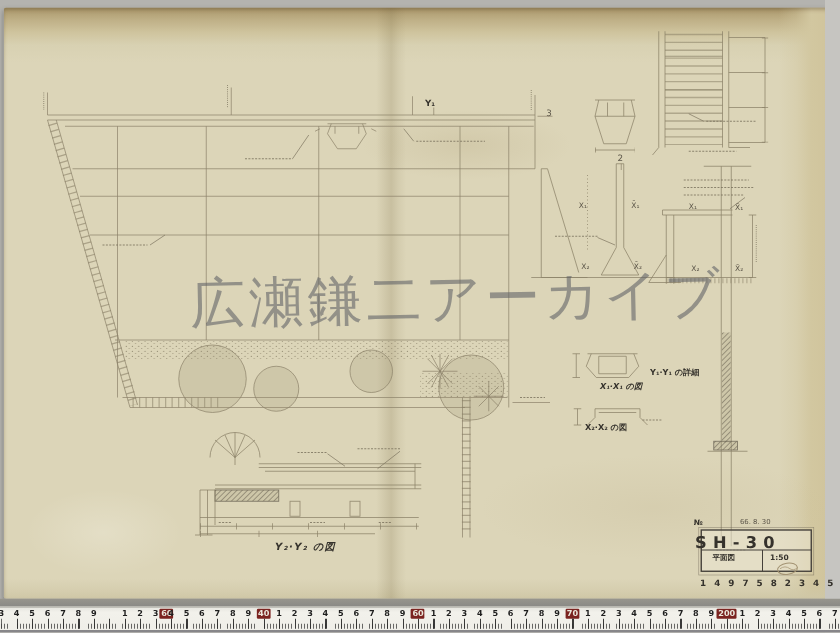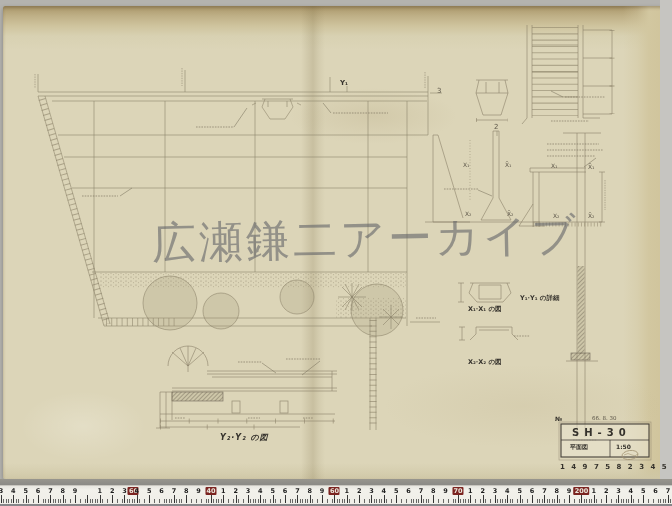--- a/index.html
+++ b/index.html
@@ -180,28 +180,28 @@
   <div class="lbl pencil" style="left:463px;top:162px;font-size:6px;">X₁</div>
   <div class="lbl pencil" style="left:505px;top:162px;font-size:6px;">X̄₁</div>
   <div class="lbl pencil" style="left:465px;top:211px;font-size:6px;">X₂</div>
   <div class="lbl pencil" style="left:507px;top:211px;font-size:6px;">X̄₂</div>
 
   <div class="lbl pencil" style="left:551px;top:163px;font-size:6px;">X₁</div>
   <div class="lbl pencil" style="left:588px;top:164px;font-size:6px;">X̄₁</div>
   <div class="lbl pencil" style="left:553px;top:213px;font-size:6px;">X₂</div>
   <div class="lbl pencil" style="left:588px;top:213px;font-size:6px;">X̄₂</div>
 
-  <div class="lbl ink" style="left:468px;top:306px;font-size:6.5px;">X₁·X₁ の図</div>
+  <div class="lbl ink" style="left:480px;top:306px;font-size:6.5px;font-style:italic;">X₁·X₁ の図</div>
   <div class="lbl ink" style="left:520px;top:295px;font-size:6.5px;">Y₁·Y₁ の詳細</div>
-  <div class="lbl ink" style="left:468px;top:359px;font-size:6.5px;">X₂·X₂ の図</div>
+  <div class="lbl ink" style="left:468px;top:339px;font-size:6.5px;">X₂·X₂ の図</div>
   <div class="lbl ink" style="left:220px;top:434px;font-size:8px;letter-spacing:1px;font-style:italic;">Y₂·Y₂ の図</div>
 
   <div class="lbl ink" style="left:555px;top:416px;font-size:6px;">№</div>
   <div class="lbl pencil" style="left:592px;top:416px;font-size:5.5px;">66. 8. 30</div>
-  <div class="lbl ink" style="left:572px;top:428px;font-size:10px;letter-spacing:5px;">SH-30</div>
+  <div class="lbl ink" style="left:556px;top:428px;font-size:13px;letter-spacing:5px;">SH-30</div>
   <div class="lbl ink" style="left:570px;top:444px;font-size:6px;">平面図</div>
   <div class="lbl ink" style="left:616px;top:444px;font-size:6px;">1:50</div>
   <div class="lbl ink" style="left:560px;top:464px;font-size:7px;letter-spacing:2px;">1 4 9  7 5 8 2 3 4 5 9</div>
 
   <div class="ruler">
     <div class="ruler-nums">
         <span class="rn" style="left: 1px;">3</span>
         <span class="rn" style="left: 13.35px;">4</span>
         <span class="rn" style="left: 25.7px;">5</span>
         <span class="rn" style="left: 38.05px;">6</span>

